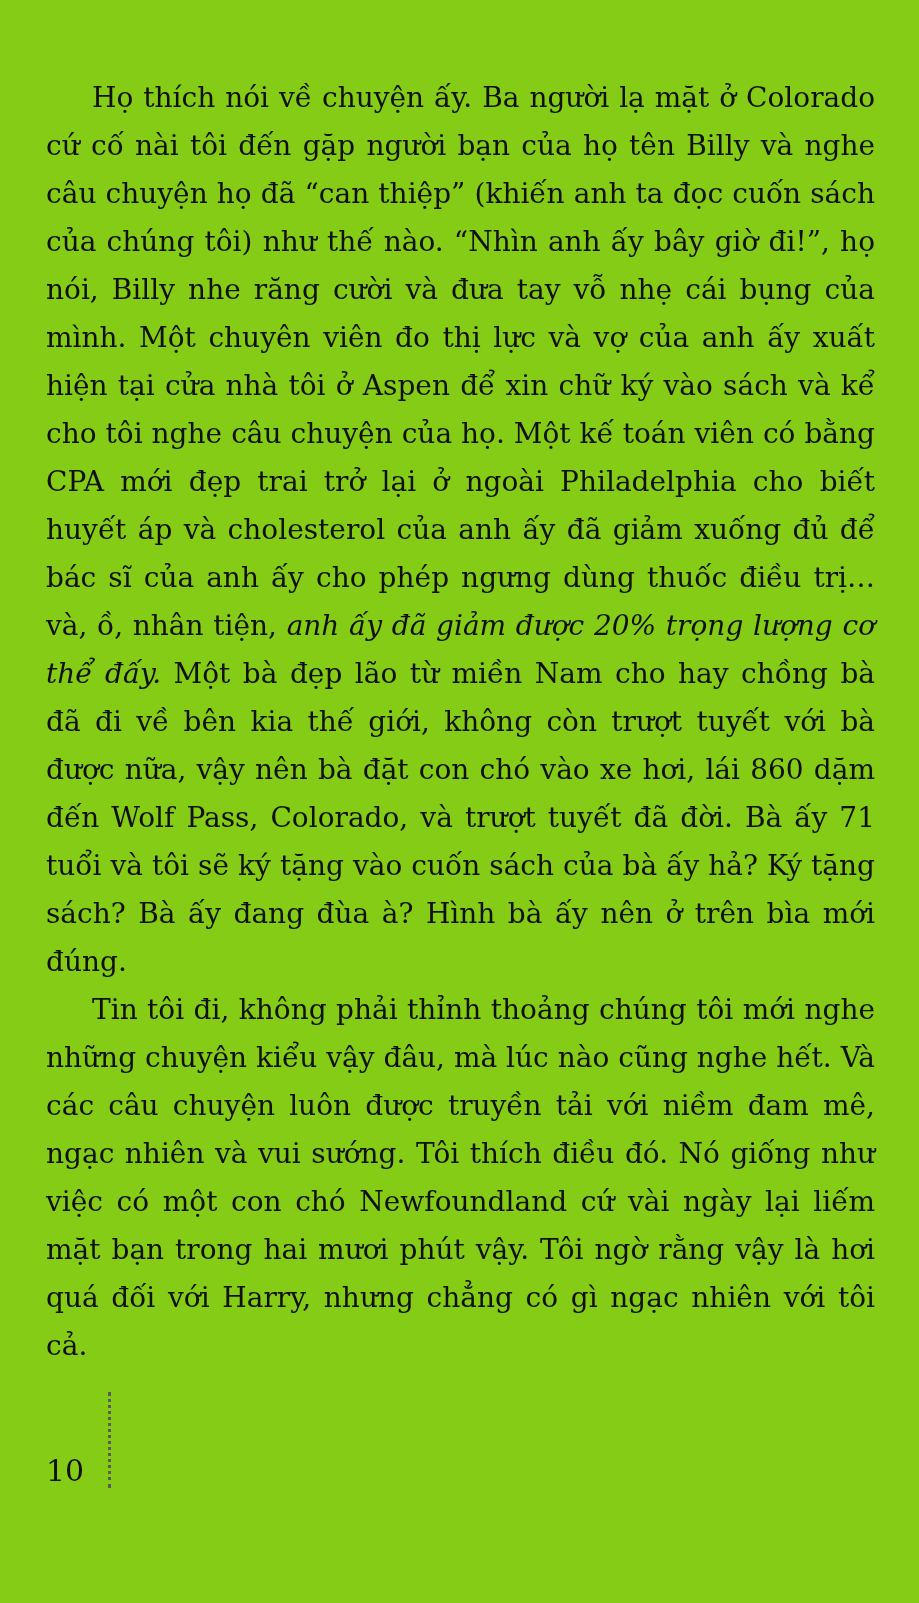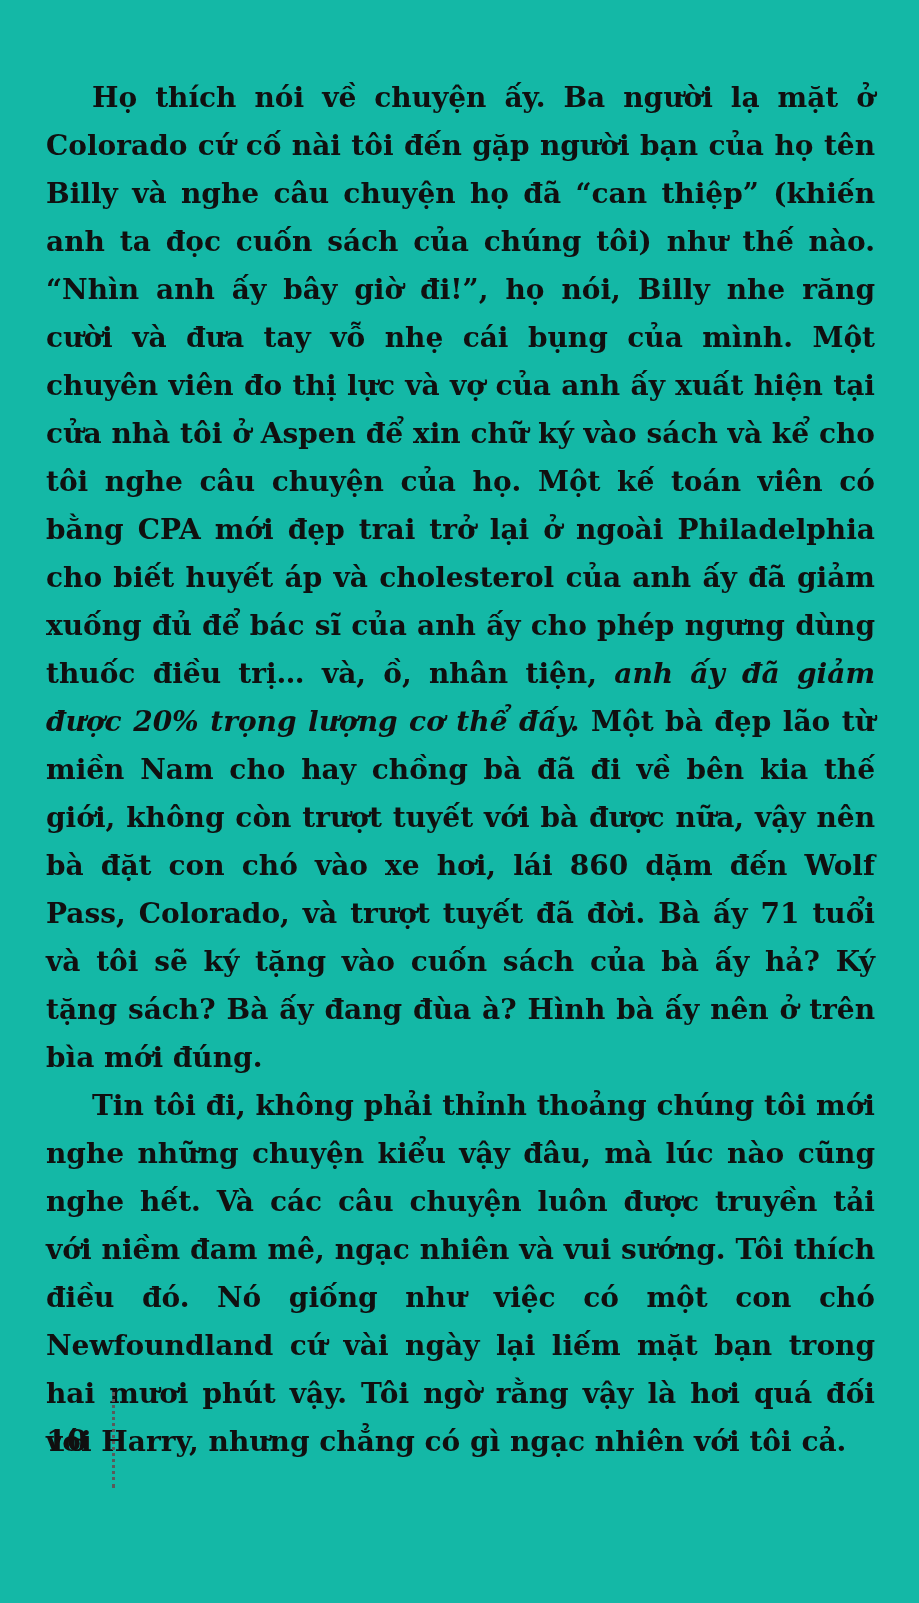--- a/index.html
+++ b/index.html
@@ -4,26 +4,25 @@
 <style>
   html, body {
     margin: 0;
     padding: 0;
     background: #ffffff;
   }
   .page {
     position: relative;
     width: 919px;
     height: 1603px;
-    background: #14b8a6;
+    background: #84cc16;
     box-sizing: border-box;
     font-family: "DejaVu Serif", "Liberation Serif", serif;
     color: #101010;
     overflow: hidden;
-    font-weight: bold;
   }
   .body-text {
     position: absolute;
     top: 74px;
     left: 46px;
     width: 829px;
     text-align: justify;
     font-size: 28px;
     line-height: 48px;
   }
@@ -33,21 +32,21 @@
   }
   .italic-run {
     font-style: italic;
   }
   .footer {
     position: absolute;
     top: 1392px;
     left: 46px;
     height: 96px;
     display: flex;
-    align-items: center;
+    align-items: flex-end;
   }
   .page-number {
     font-size: 30px;
     color: #101010;
   }
   .footer-divider {
     display: inline-block;
     height: 96px;
     width: 0;
     border-left: 3px dotted #5a5a5a;

